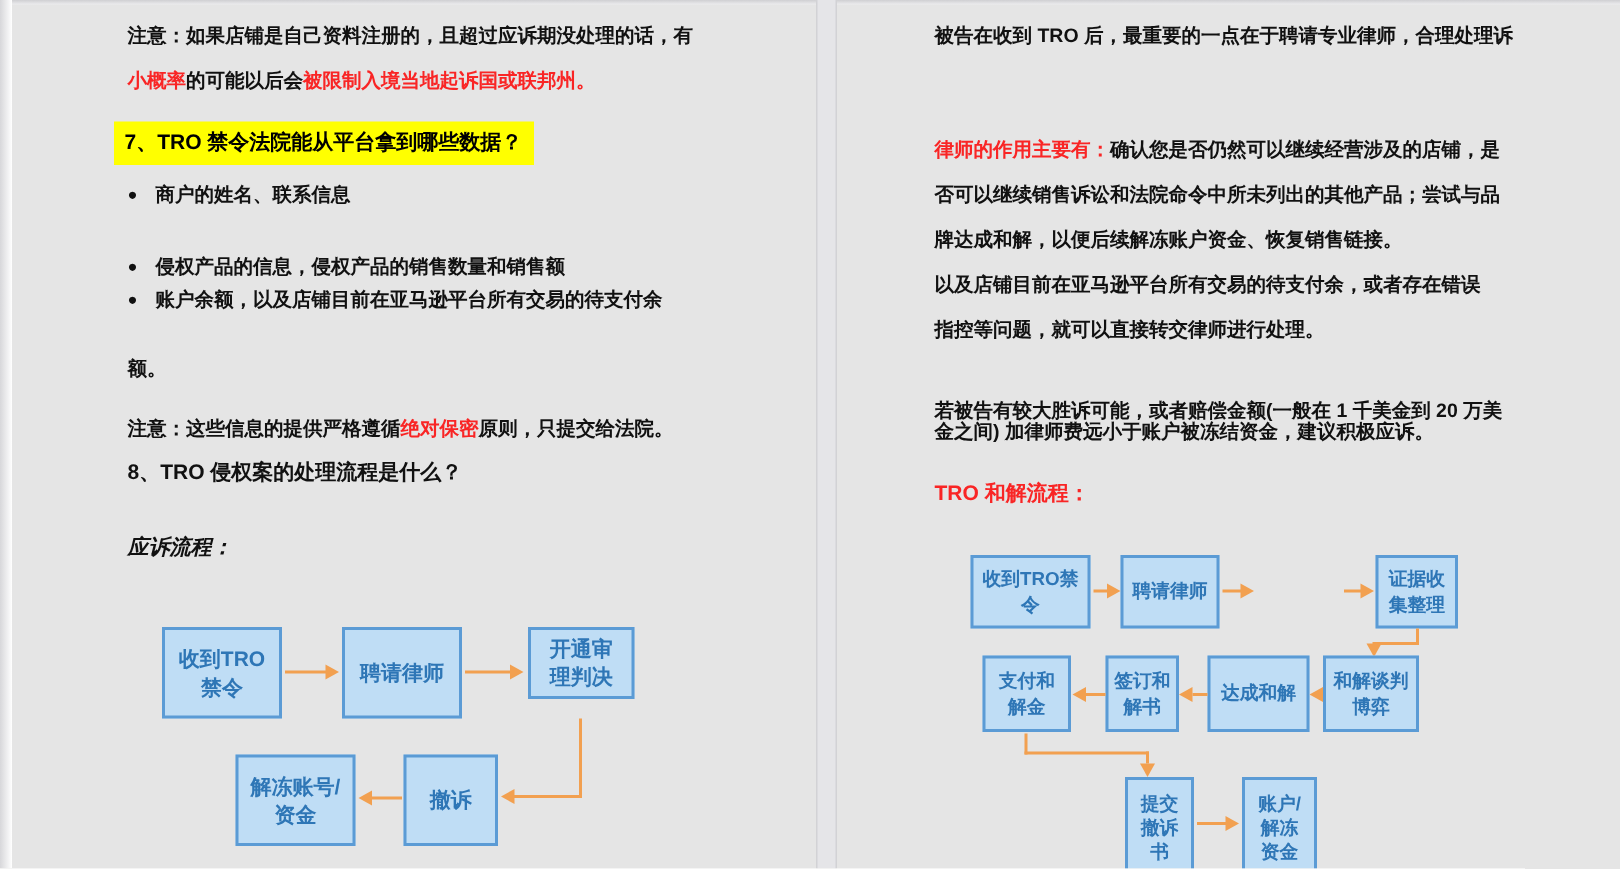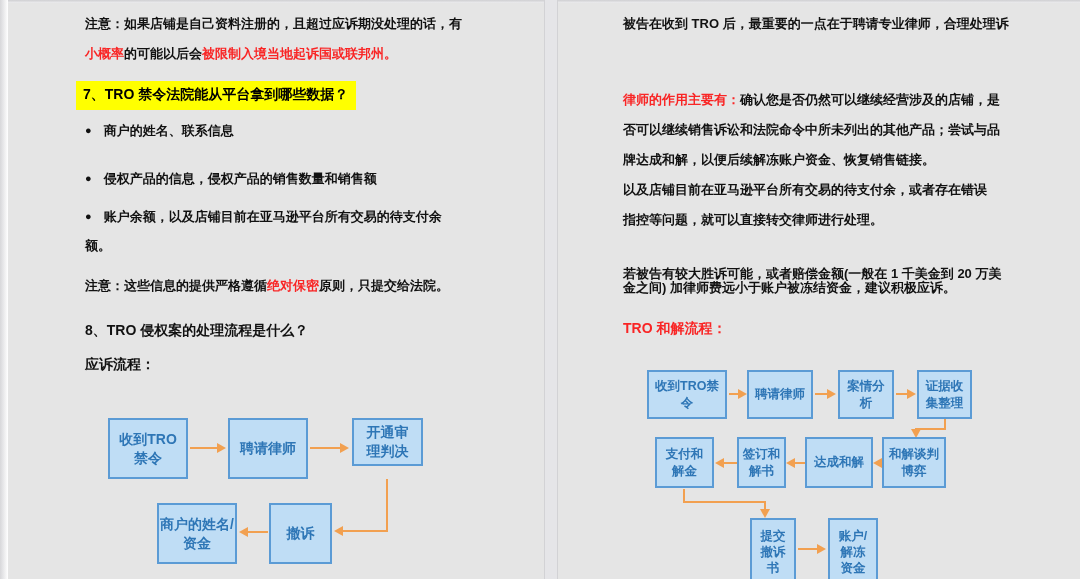--- a/index.html
+++ b/index.html
@@ -57,46 +57,46 @@
     <div class="hl7" style="left:68px;top:81px;">
       <span>7、TRO 禁令法院能从平台拿到哪些数据？</span>
     </div>
 
     <div class="line" style="left:77px;top:122px;">
       <span class="bullet">●</span><span>商户的姓名、联系信息</span>
     </div>
     <div class="line" style="left:77px;top:170px;">
       <span class="bullet">●</span><span>侵权产品的信息，侵权产品的销售数量和销售额</span>
     </div>
-    <div class="line" style="left:77px;top:208px;">
+    <div class="line" style="left:77px;top:192px;">
       <span class="bullet">●</span><span>账户余额，以及店铺目前在亚马逊平台所有交易的待支付余</span>
     </div>
     <div class="line" style="left:77px;top:238px;">
       <span>额。</span>
     </div>
 
     <div class="line" style="left:77px;top:278px;">
       <span>注意：这些信息的提供严格遵循</span><span class="red">绝对保密</span><span>原则，只提交给法院。</span>
     </div>
 
-    <div class="line h-bold" style="left:77px;top:322px;text-align:right;">
+    <div class="line h-bold" style="left:77px;top:306px;text-align:right;">
       <span>8、TRO 侵权案的处理流程是什么？</span>
     </div>
 
-    <div class="line h-bold" style="left:77px;top:356px;">
+    <div class="line h-bold" style="left:77px;top:356px;font-style:italic;">
       <span>应诉流程：</span>
     </div>
 
     <div class="fbox lf" style="left:100px;top:418px;width:80px;height:61px;"><span style="white-space: pre-line;">收到TRO
 禁令</span></div>
     <div class="fbox lf" style="left:220px;top:418px;width:80px;height:61px;"><span style="white-space: pre-line;">聘请律师</span></div>
     <div class="fbox lf" style="left:344px;top:418px;width:71px;height:48px;"><span style="white-space: pre-line;">开通审
 理判决</span></div>
     <div class="fbox lf" style="left:261px;top:503px;width:63px;height:61px;"><span style="white-space: pre-line;">撤诉</span></div>
-    <div class="fbox lf" style="left:149px;top:503px;width:80px;height:61px;"><span style="white-space: pre-line;">商户的姓名/
+    <div class="fbox lf" style="left:149px;top:503px;width:80px;height:61px;"><span style="white-space: pre-line;">解冻账号/
 资金</span></div>
 
     <div class="al-h" style="left:182px;top:447px;width:28px;"></div>
     <div class="ah ah-r" style="left:209px;top:443px;"></div>
     <div class="al-h" style="left:302px;top:447px;width:31px;"></div>
     <div class="ah ah-r" style="left:332px;top:443px;"></div>
 
     <div class="al-v" style="left:378px;top:479px;height:53px;"></div>
     <div class="al-h" style="left:334px;top:530px;width:46px;"></div>
     <div class="ah ah-l" style="left:326px;top:526px;"></div>
@@ -135,22 +135,20 @@
       <span>金之间) 加律师费远小于账户被冻结资金，建议积极应诉。</span>
     </div>
 
     <div class="line h-bold red" style="left:67px;top:320px;">
       <span>TRO 和解流程：</span>
     </div>
 
     <div class="fbox rf" style="left:91px;top:370px;width:80px;height:49px;"><span style="white-space: pre-line;">收到TRO禁
 令</span></div>
     <div class="fbox rf" style="left:191px;top:370px;width:66px;height:49px;"><span style="white-space: pre-line;">聘请律师</span></div>
-    <div class="fbox rf" style="left:282px;top:370px;width:56px;height:49px;"><span style="white-space: pre-line;">案情分
-析</span></div>
     <div class="fbox rf" style="left:361px;top:370px;width:55px;height:49px;"><span style="white-space: pre-line;">证据收
 集整理</span></div>
 
     <div class="al-h" style="left:173px;top:393px;width:10px;"></div>
     <div class="ah ah-r" style="left:182px;top:389px;"></div>
     <div class="al-h" style="left:259px;top:393px;width:13px;"></div>
     <div class="ah ah-r" style="left:271px;top:389px;"></div>
     <div class="al-h" style="left:340px;top:393px;width:12px;"></div>
     <div class="ah ah-r" style="left:351px;top:389px;"></div>
 

